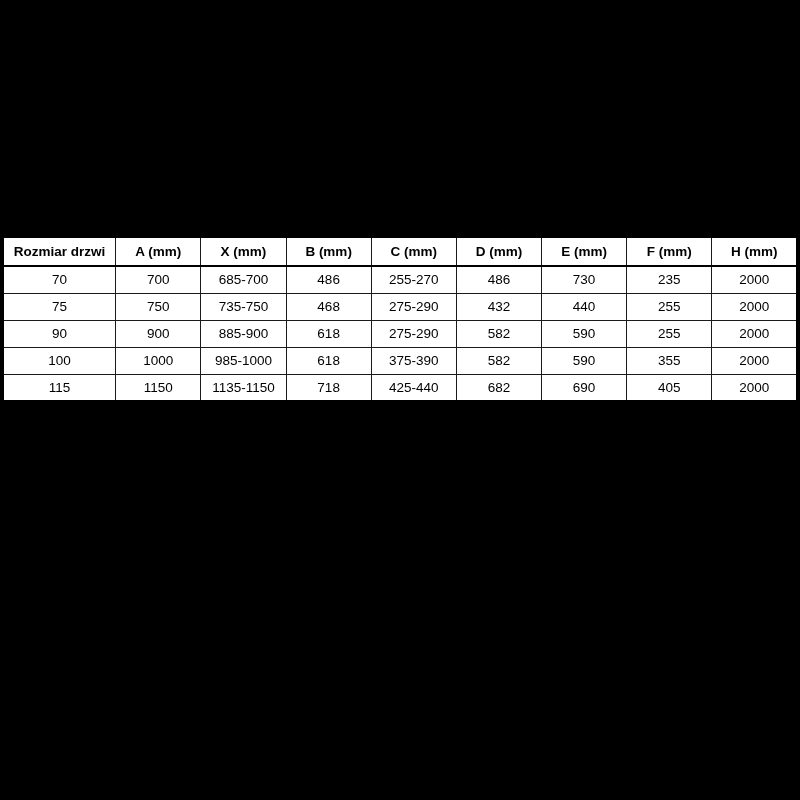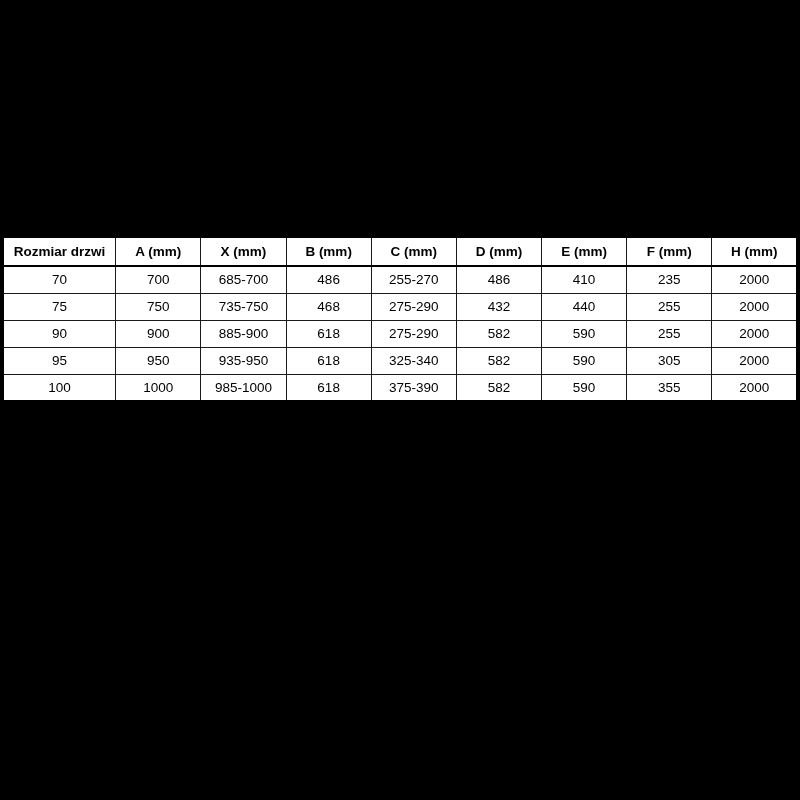--- a/index.html
+++ b/index.html
@@ -75,21 +75,21 @@
       </tr>
     </thead>
     <tbody>
         <tr>
           <td>70</td>
           <td>700</td>
           <td>685-700</td>
           <td>486</td>
           <td>255-270</td>
           <td>486</td>
-          <td>410</td>
+          <td>730</td>
           <td>235</td>
           <td>2000</td>
         </tr>
         <tr>
           <td>75</td>
           <td>750</td>
           <td>735-750</td>
           <td>468</td>
           <td>275-290</td>
           <td>432</td>
@@ -102,36 +102,36 @@
           <td>900</td>
           <td>885-900</td>
           <td>618</td>
           <td>275-290</td>
           <td>582</td>
           <td>590</td>
           <td>255</td>
           <td>2000</td>
         </tr>
         <tr>
-          <td>95</td>
-          <td>950</td>
-          <td>935-950</td>
-          <td>618</td>
-          <td>325-340</td>
-          <td>582</td>
-          <td>590</td>
-          <td>305</td>
-          <td>2000</td>
-        </tr>
-        <tr>
           <td>100</td>
           <td>1000</td>
           <td>985-1000</td>
           <td>618</td>
           <td>375-390</td>
           <td>582</td>
           <td>590</td>
           <td>355</td>
           <td>2000</td>
         </tr>
+        <tr>
+          <td>115</td>
+          <td>1150</td>
+          <td>1135-1150</td>
+          <td>718</td>
+          <td>425-440</td>
+          <td>682</td>
+          <td>690</td>
+          <td>405</td>
+          <td>2000</td>
+        </tr>
       </tbody>
   </table>
 </div>
 
 </body></html>

